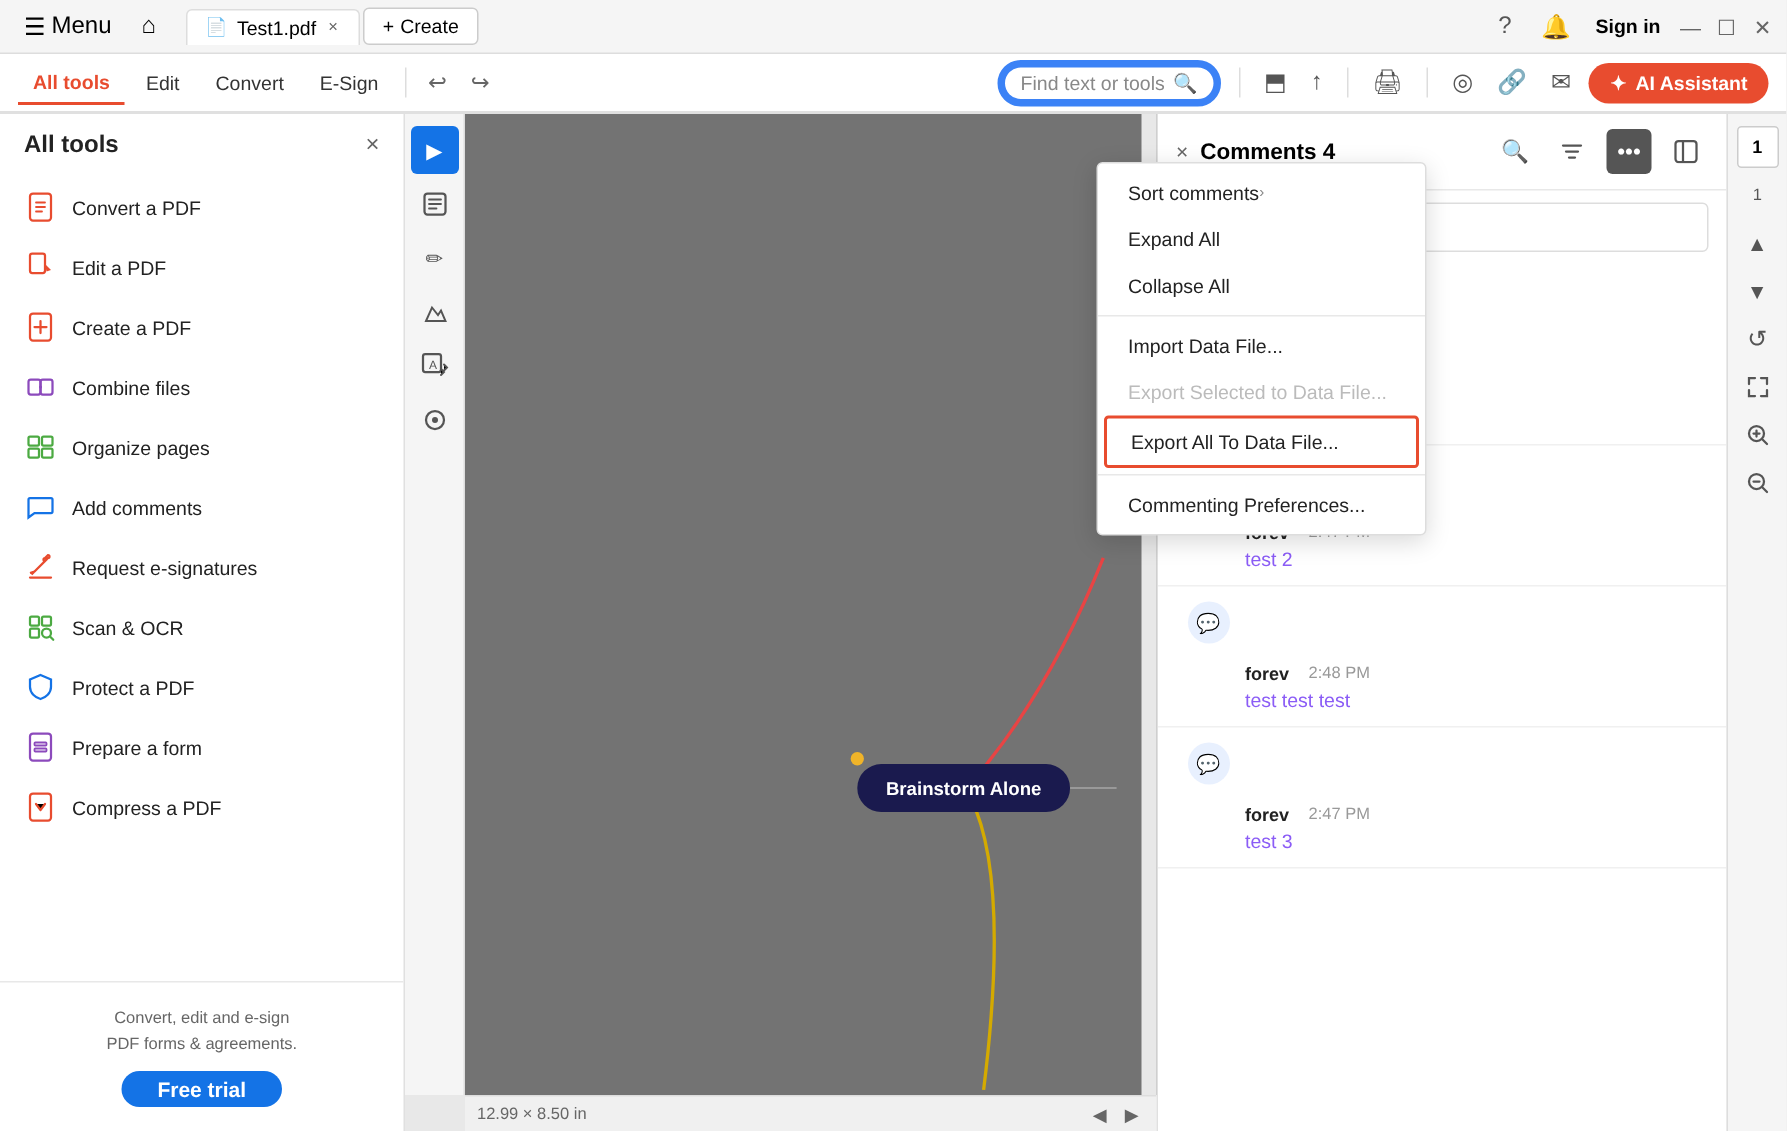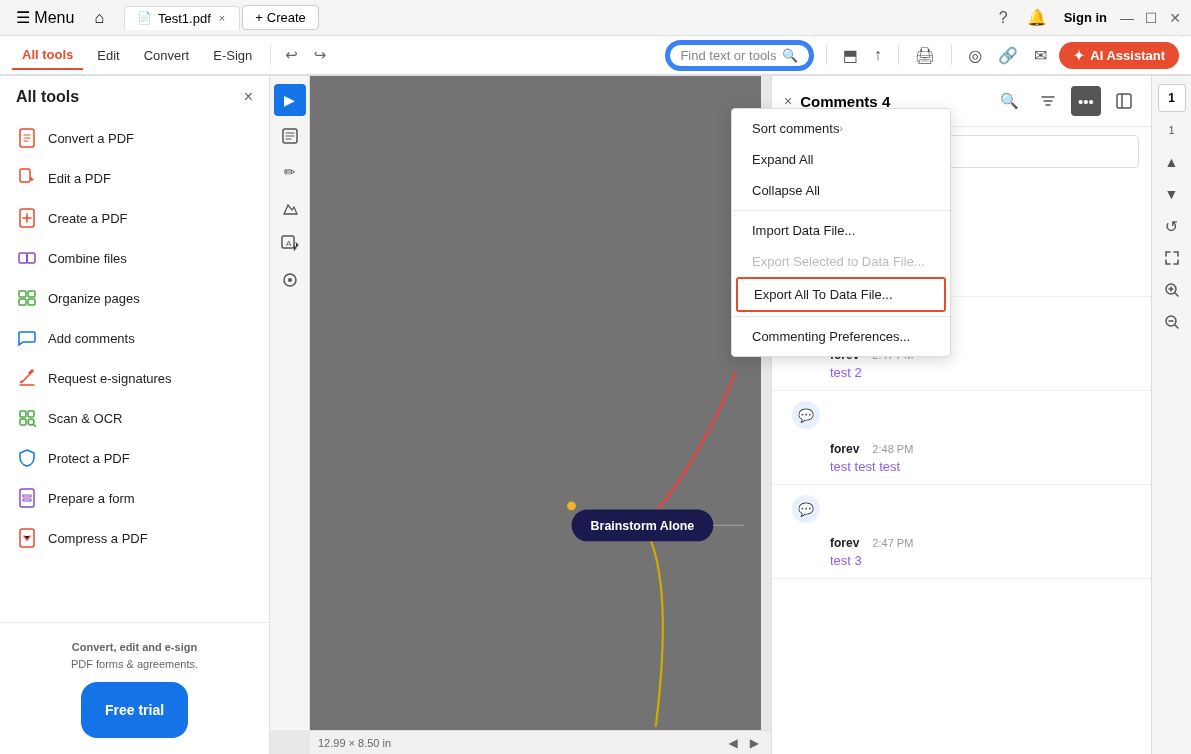--- a/index.html
+++ b/index.html
@@ -44,22 +44,22 @@
       display: flex; flex-direction: column; overflow: hidden;
     }
     .sidebar-header { display: flex; align-items: center; justify-content: space-between; padding: 12px 16px 8px; }
     .sidebar-title { font-size: 16px; font-weight: 700; color: #222; }
     .sidebar-close { cursor: pointer; font-size: 16px; color: #666; }
     .sidebar-list { flex: 1; overflow-y: auto; padding: 4px 0; }
     .sidebar-item { display: flex; align-items: center; gap: 10px; padding: 9px 16px; cursor: pointer; font-size: 13px; color: #222; }
     .sidebar-icon { width: 22px; height: 22px; display: flex; align-items: center; justify-content: center; }
     .sidebar-footer { padding: 16px; border-top: 1px solid #e8e8e8; text-align: center; }
     .sidebar-footer-text { font-size: 11px; color: #666; line-height: 1.5; margin-bottom: 10px; }
-    .sidebar-footer-text em { font-style: normal; font-weight: 700; }
-    .free-trial-btn { background: #1473e6; color: #fff; border: none; border-radius: 16px; padding: 20px 24px; font-size: 14px; font-weight: 600; cursor: pointer; }
+    .sidebar-footer-text em { font-style: normal; font-weight: 400; }
+    .free-trial-btn { background: #1473e6; color: #fff; border: none; border-radius: 16px; padding: 4px 24px; font-size: 14px; font-weight: 600; cursor: pointer; }
 
     
     .canvas-area {
       flex: 1; background: #e8e8e8; position: relative; overflow: hidden;
       display: flex; flex-direction: column;
     }
     .canvas-toolbar {
       width: 40px; background: #f5f5f5; border-right: 1px solid #ddd;
       display: flex; flex-direction: column; align-items: center; padding: 8px 0; gap: 4px;
       position: absolute; left: 0; top: 0; bottom: 24px;

